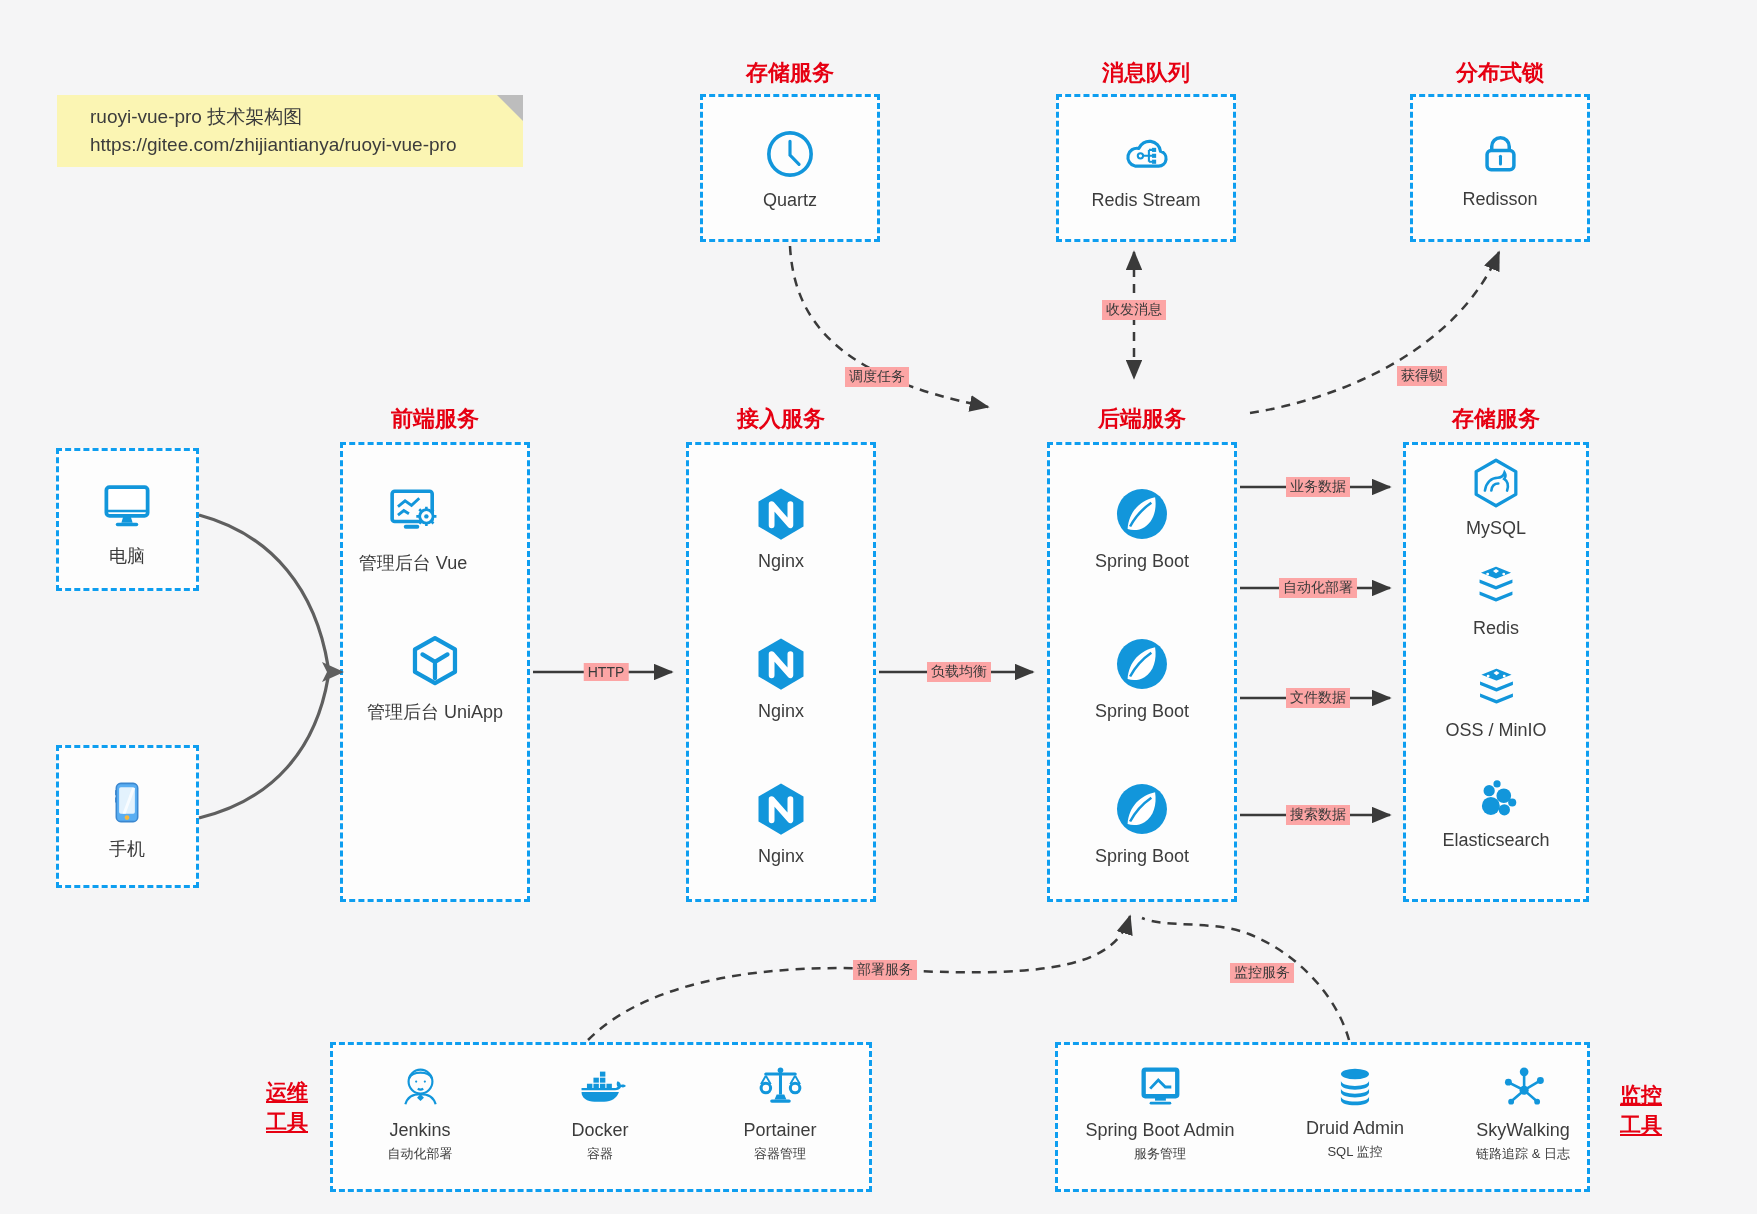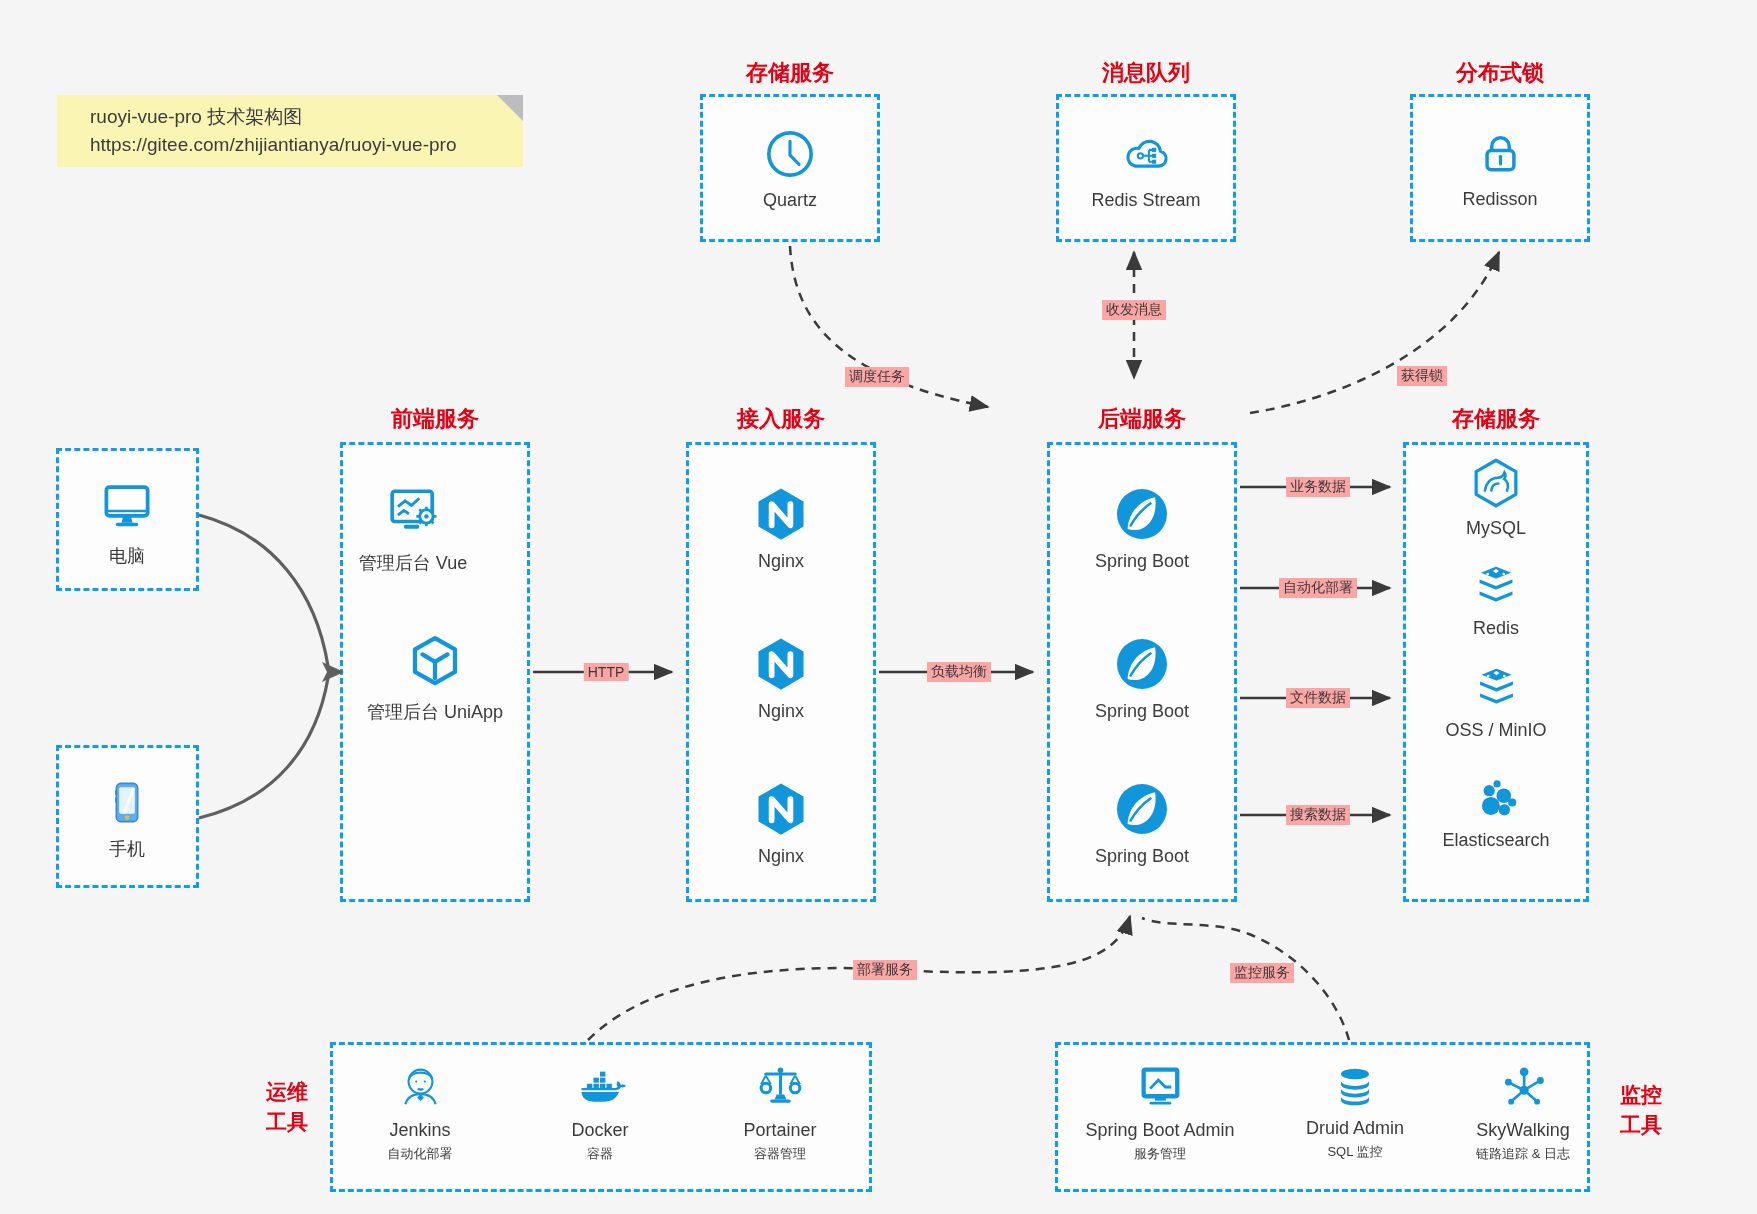--- a/index.html
+++ b/index.html
@@ -11,21 +11,21 @@
               clip-path:polygon(0 0,100% 100%,100% 0);}
   .note .ntext{padding:8px 10px 0 33px;font-size:19px;line-height:28px;color:#3c3c3c;white-space:nowrap;}
 
   
   .box{position:absolute;border:3px dashed #0e9ef0;background:#fdfdfd;z-index:1;box-sizing:border-box;}
 
   
   .gtitle{position:absolute;transform:translateX(-50%);color:#e60012;font-weight:bold;font-size:22px;
           white-space:nowrap;z-index:3;}
   .stitle{position:absolute;color:#e60012;font-weight:bold;font-size:21px;line-height:30px;text-align:center;
-          z-index:3;white-space:nowrap;}
+          z-index:3;white-space:nowrap;text-decoration:underline;}
 
   
   .node{position:absolute;transform:translate(-50%,-50%);display:flex;flex-direction:column;align-items:center;
         gap:7px;z-index:3;}
   .node .nlabel{font-size:18px;color:#3c3c3c;white-space:nowrap;}
   .node .ndesc{font-size:13px;color:#3c3c3c;white-space:nowrap;margin-top:-3px;}
   .ic{display:block;}
 
   
   .elabel{position:absolute;transform:translate(-50%,-50%);background:#fca5a5;padding:1px 4px;font-size:14px;

